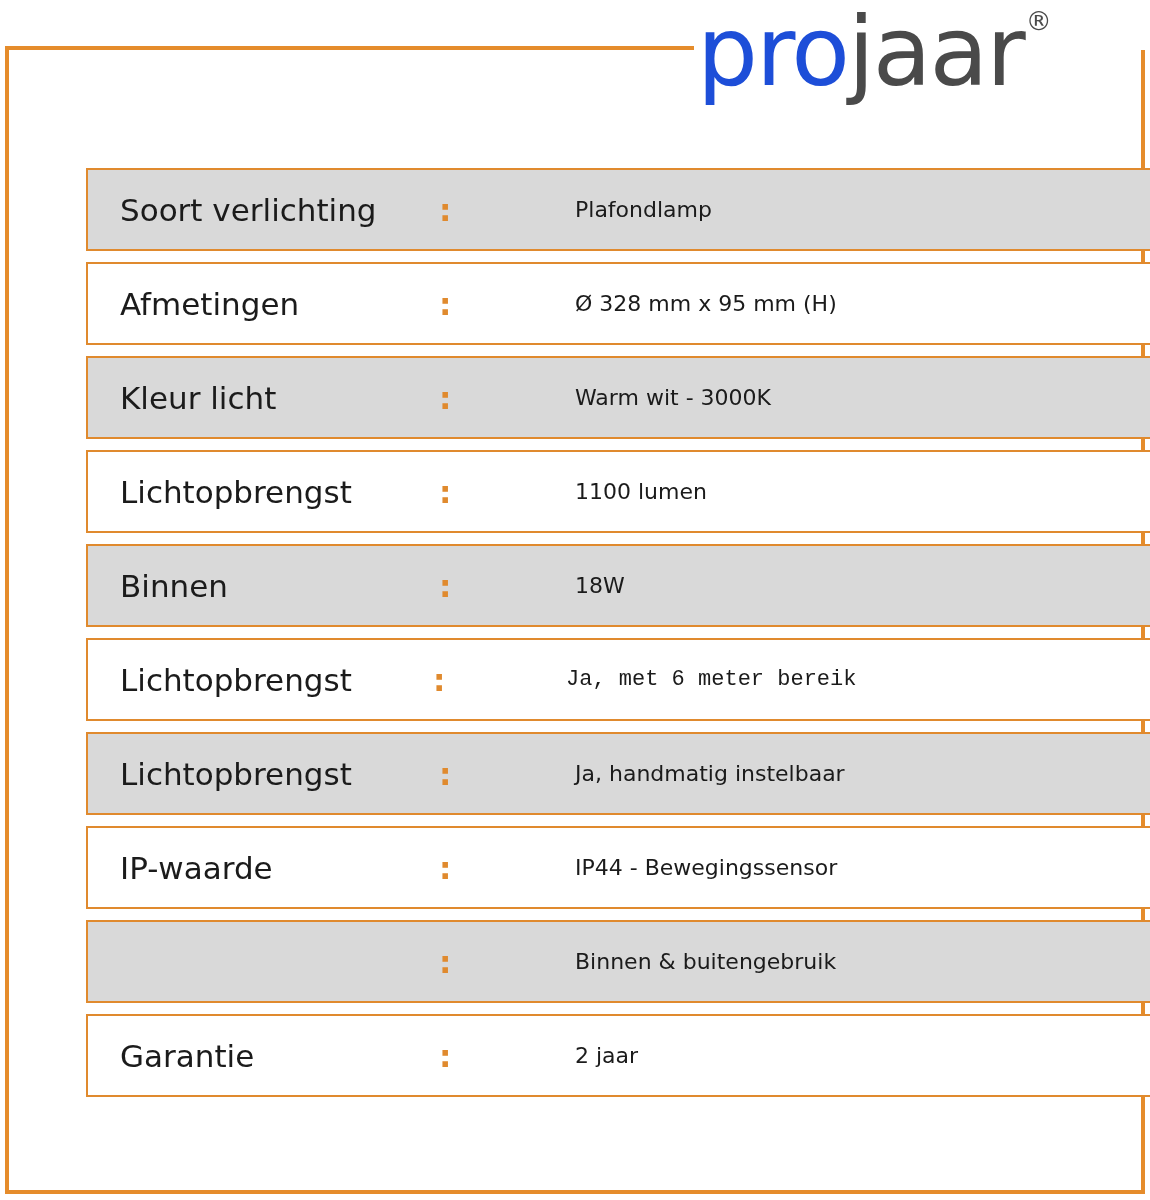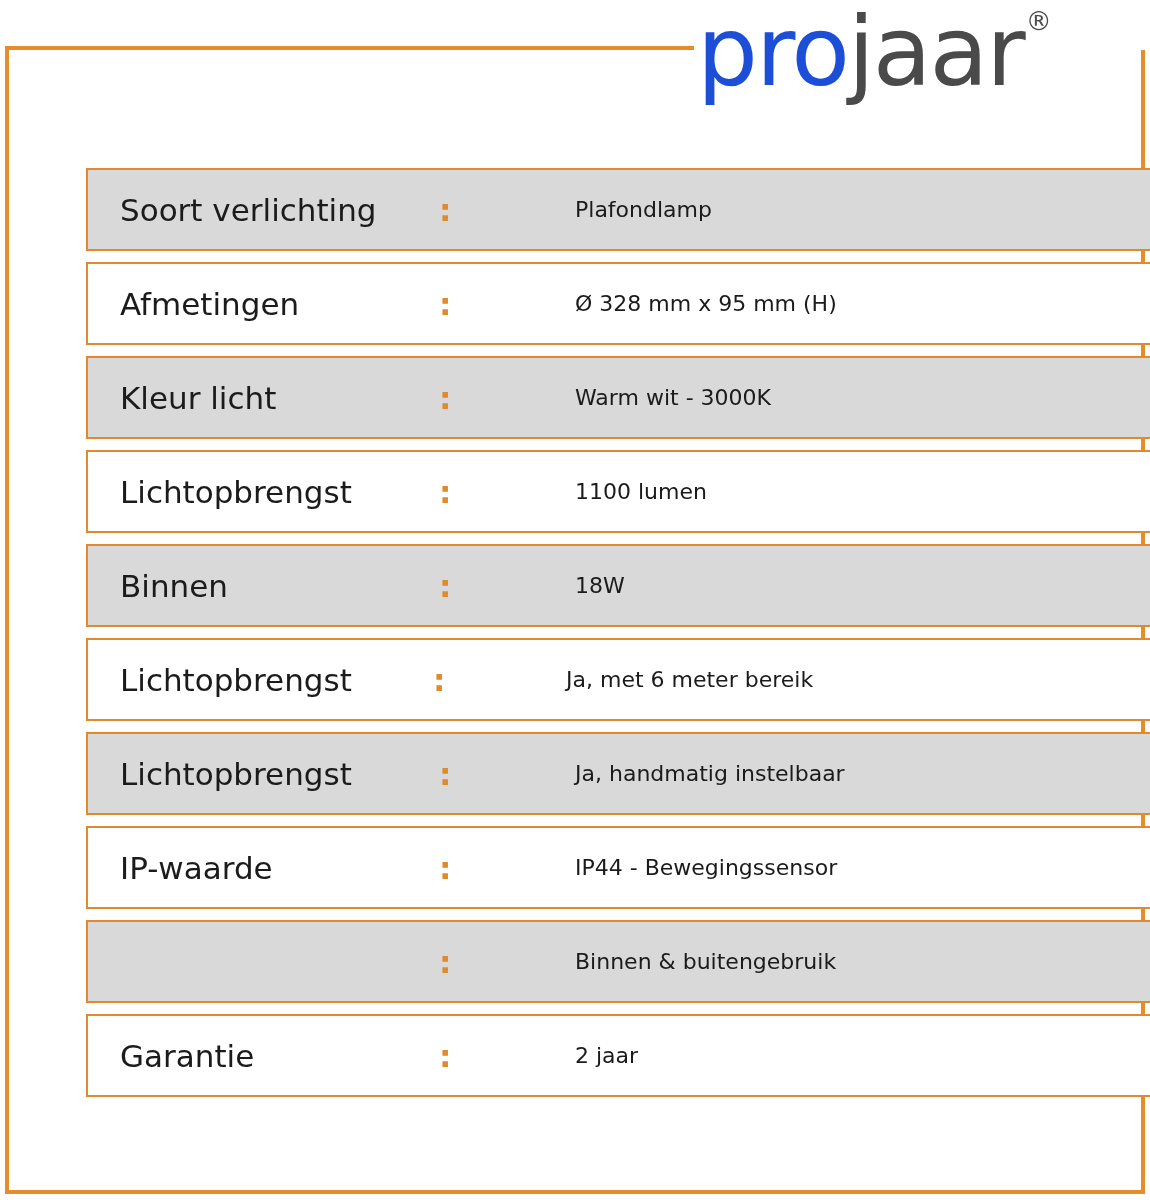--- a/index.html
+++ b/index.html
@@ -109,21 +109,21 @@
   }
   .spec-value {
     position: absolute;
     left: 487px;
     font-size: 22px;
     color: #1b1b1b;
     white-space: nowrap;
   }
   
   .spec-row.tight .spec-colon { left: 345px; }
-  .spec-row.tight .spec-value { left: 478px; }
+  .spec-row.tight .spec-value { left: 478px; font-family: Liberation Mono, monospace; }
 </style>
 </head>
 <body>
 
 <div class="frame-line frame-top"></div>
 <div class="frame-line frame-left"></div>
 <div class="frame-line frame-bottom"></div>
 <div class="frame-line frame-right"></div>
 
 <div class="logo">

